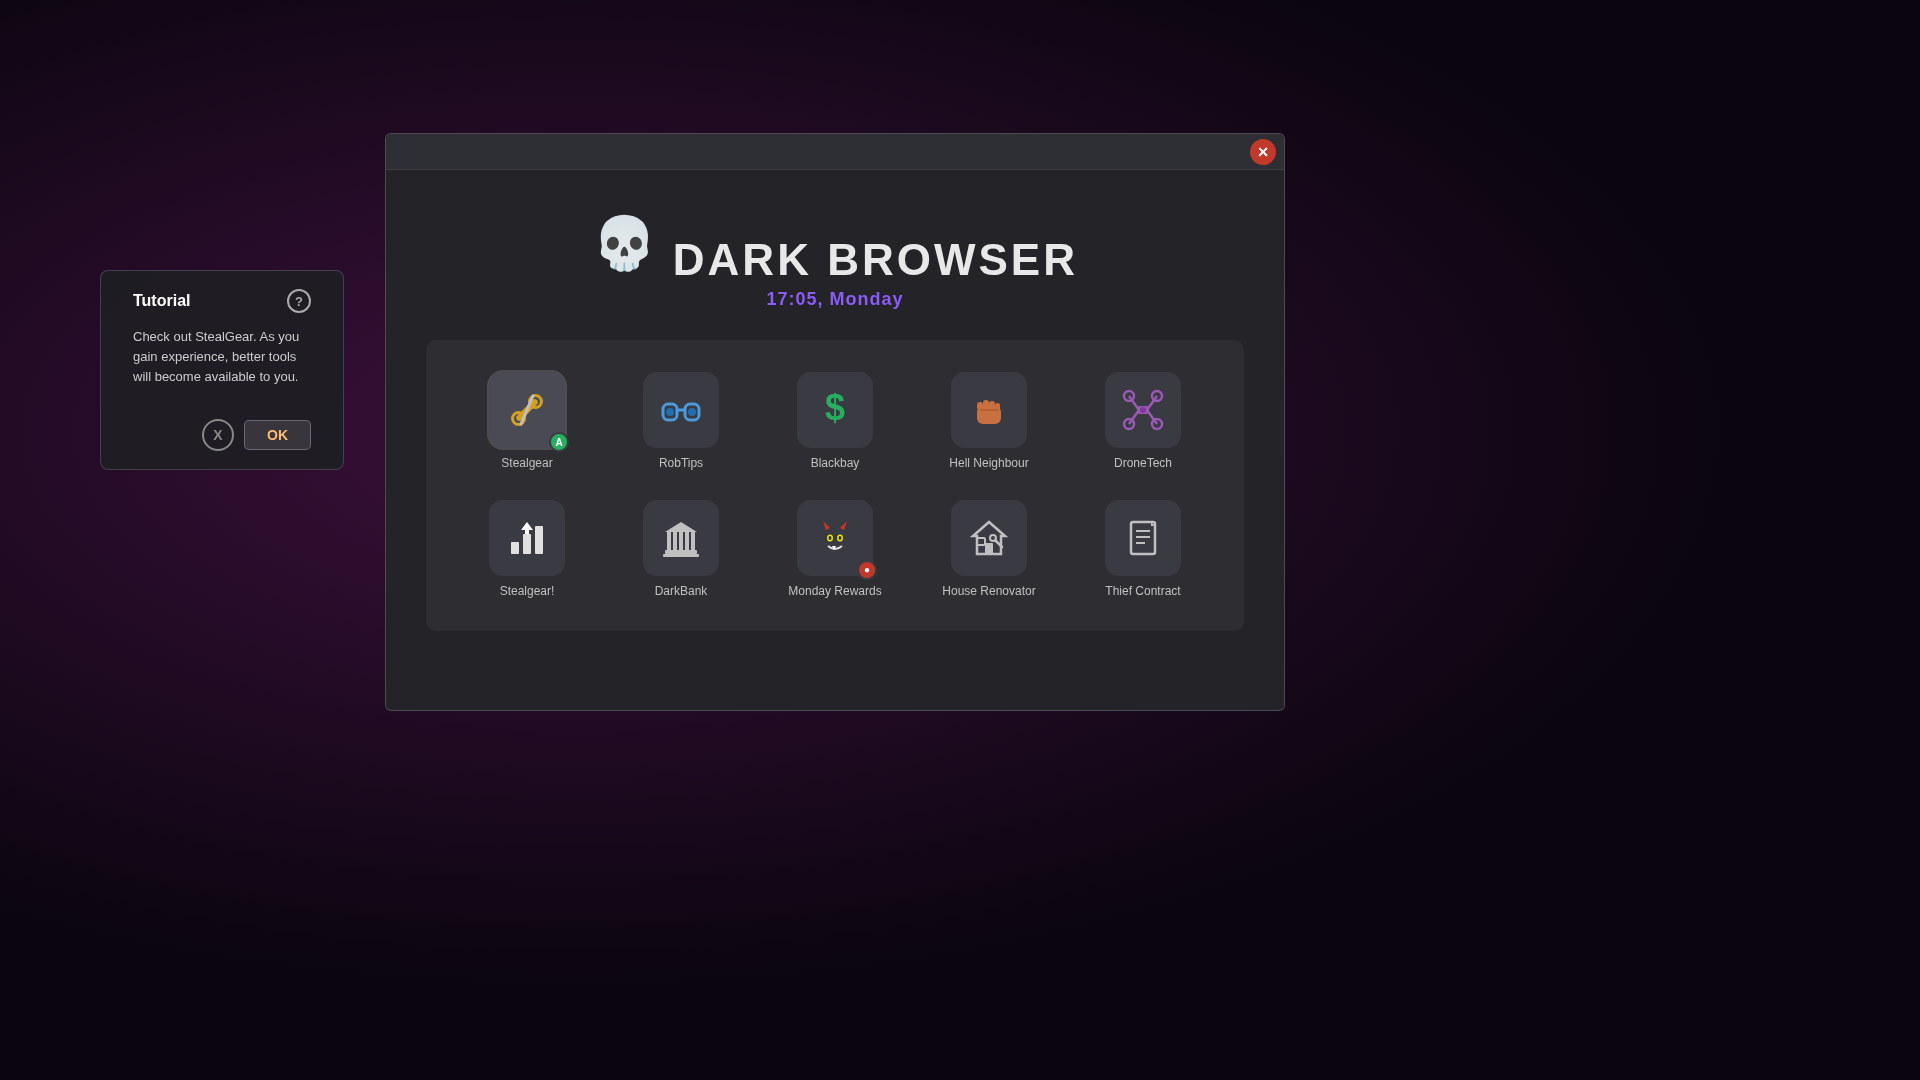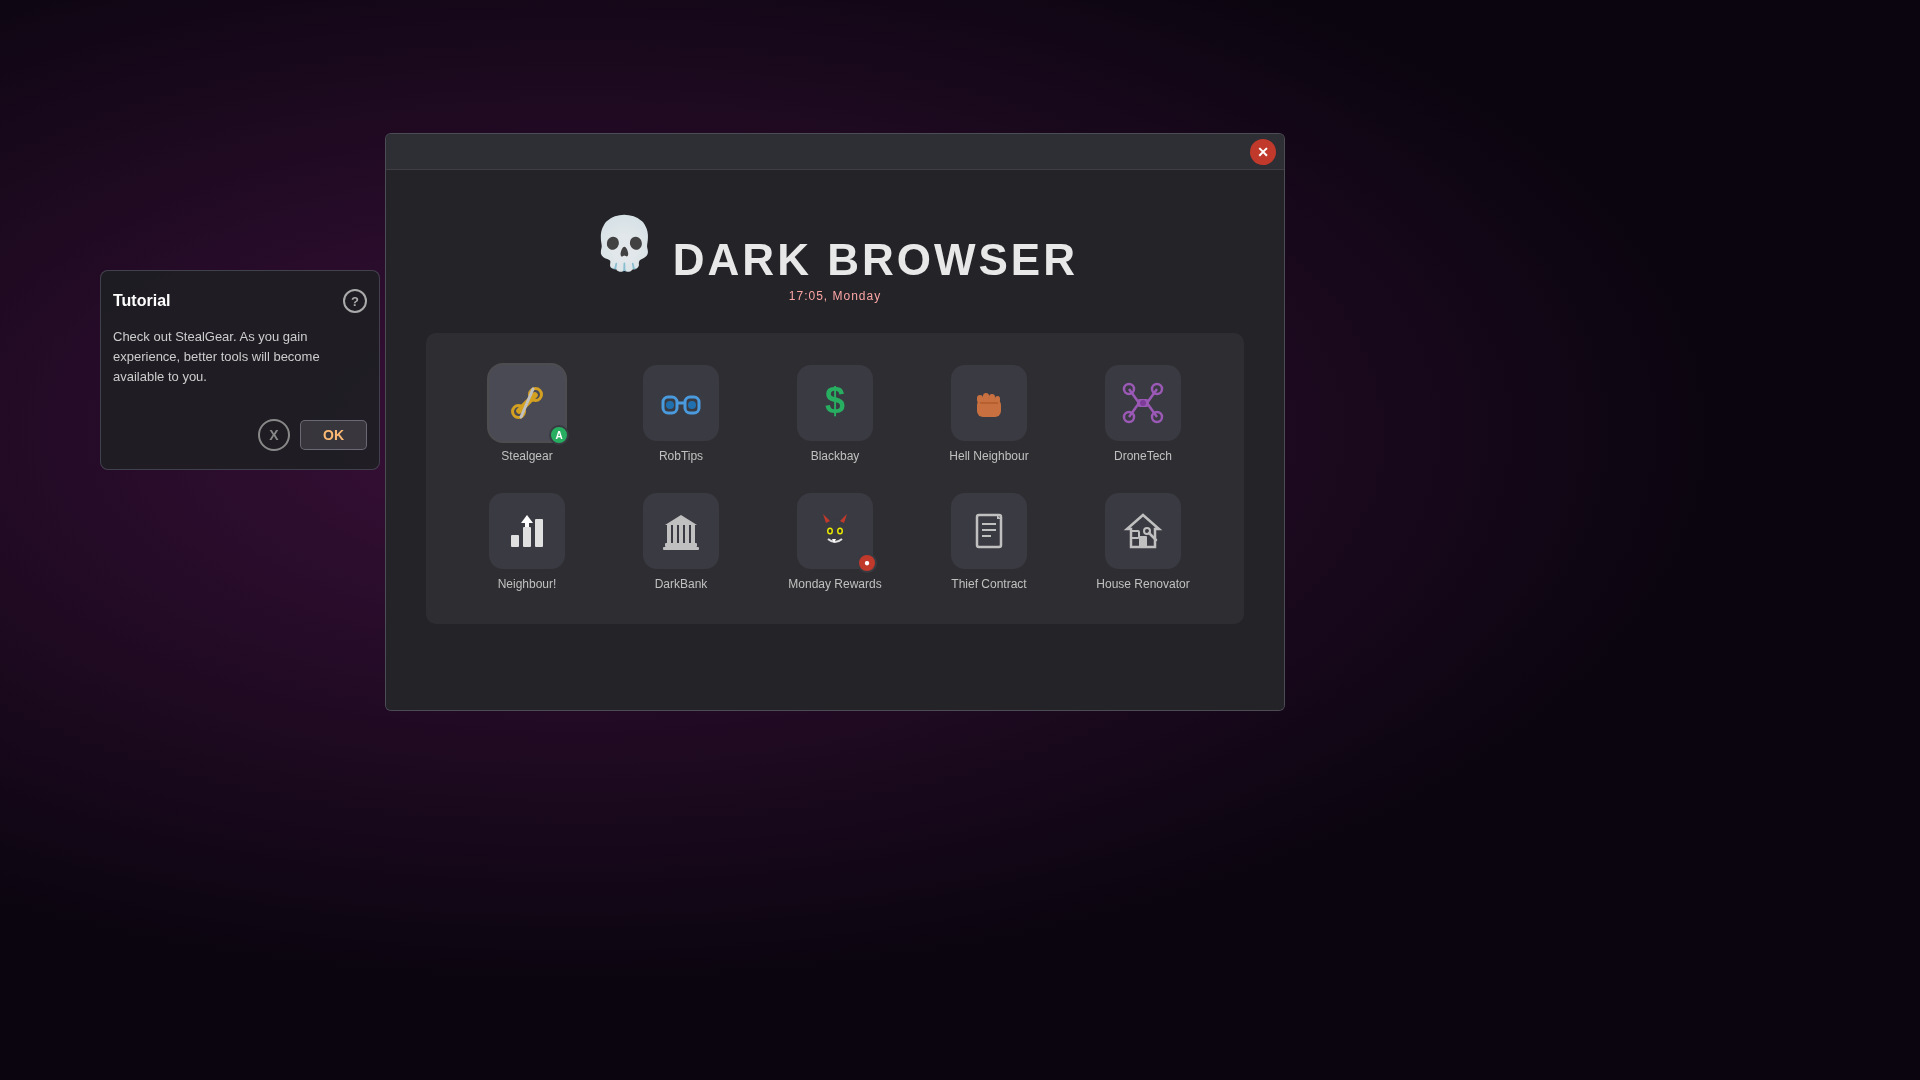--- a/index.html
+++ b/index.html
@@ -18,25 +18,25 @@
       inset: 0;
       background: radial-gradient(ellipse at 30% 40%, rgba(80,20,80,0.6) 0%, rgba(10,5,15,0.95) 60%);
       z-index: 0;
     }
 
     
     .tutorial-panel {
       position: absolute;
       left: 100px;
       top: 270px;
-      width: 280px;
+      width: 244px;
       background: rgba(30,30,35,0.92);
       border: 1px solid rgba(120,120,140,0.4);
       border-radius: 8px;
-      padding: 18px 12px;
+      padding: 18px 32px;
       z-index: 10;
       color: #e0e0e0;
     }
 
     .tutorial-header {
       display: flex;
       justify-content: space-between;
       align-items: center;
       margin-bottom: 14px;
     }
@@ -173,23 +173,24 @@
 
     .browser-title {
       font-size: 44px;
       font-weight: 900;
       color: #e8e8e8;
       letter-spacing: 3px;
       margin-top: 35px;
     }
 
     .browser-time {
-      font-size: 12px;
-      color: #fca5a5;
+      font-size: 18px;
+      color: #8b5cf6;
       letter-spacing: 1px;
+      font-weight: bold;
     }
 
     
     .apps-grid-container {
       background: rgba(255,255,255,0.05);
       border-radius: 10px;
       padding: 24px 30px;
       width: 100%;
     }
 
@@ -369,21 +370,21 @@
           <div class="app-icon-wrapper">
             <svg width="40" height="40" viewBox="0 0 40 40">
 
               <rect x="4" y="24" width="8" height="12" rx="1" fill="#e0e0e0"></rect>
               <rect x="16" y="16" width="8" height="20" rx="1" fill="#e0e0e0"></rect>
               <rect x="28" y="8" width="8" height="28" rx="1" fill="#e0e0e0"></rect>
 
               <polygon points="20,4 26,12 22,12 22,16 18,16 18,12 14,12" fill="white"></polygon>
             </svg>
           </div>
-          <span class="app-label">Neighbour!</span>
+          <span class="app-label">Stealgear!</span>
         </div>
 
         <div class="app-item">
           <div class="app-icon-wrapper">
             <svg width="44" height="44" viewBox="0 0 44 44">
 
               <polygon points="22,6 38,16 6,16" fill="#c0c0c0"></polygon>
               <rect x="8" y="16" width="4" height="18" fill="#c0c0c0"></rect>
               <rect x="14" y="16" width="4" height="18" fill="#c0c0c0"></rect>
               <rect x="20" y="16" width="4" height="18" fill="#c0c0c0"></rect>
@@ -414,47 +415,47 @@
 
               <polygon points="19,30 21,34 23,30" fill="white"></polygon>
             </svg>
             <div class="app-badge red">●</div>
           </div>
           <span class="app-label">Monday Rewards</span>
         </div>
 
         <div class="app-item">
           <div class="app-icon-wrapper">
+            <svg width="44" height="44" viewBox="0 0 44 44">
+
+              <polygon points="22,6 38,20 34,20 34,38 10,38 10,20 6,20" fill="none" stroke="#c0c0c0" stroke-width="2.5"></polygon>
+
+              <rect x="18" y="27" width="8" height="11" rx="1" fill="#c0c0c0"></rect>
+
+              <rect x="10" y="22" width="8" height="7" rx="1" fill="none" stroke="#c0c0c0" stroke-width="2"></rect>
+
+              <line x1="28" y1="24" x2="35" y2="31" stroke="#c0c0c0" stroke-width="2.5" stroke-linecap="round"></line>
+              <circle cx="26" cy="22" r="3" fill="none" stroke="#c0c0c0" stroke-width="2"></circle>
+            </svg>
+          </div>
+          <span class="app-label">House Renovator</span>
+        </div>
+
+        <div class="app-item">
+          <div class="app-icon-wrapper">
             <svg width="40" height="40" viewBox="0 0 40 40">
 
               <rect x="8" y="4" width="24" height="32" rx="2" fill="none" stroke="#c0c0c0" stroke-width="2.5"></rect>
 
               <line x1="13" y1="13" x2="27" y2="13" stroke="#c0c0c0" stroke-width="2"></line>
               <line x1="13" y1="19" x2="27" y2="19" stroke="#c0c0c0" stroke-width="2"></line>
               <line x1="13" y1="25" x2="22" y2="25" stroke="#c0c0c0" stroke-width="2"></line>
 
               <polygon points="28,4 32,8 28,8" fill="#c0c0c0"></polygon>
             </svg>
           </div>
           <span class="app-label">Thief Contract</span>
-        </div>
-
-        <div class="app-item">
-          <div class="app-icon-wrapper">
-            <svg width="44" height="44" viewBox="0 0 44 44">
-
-              <polygon points="22,6 38,20 34,20 34,38 10,38 10,20 6,20" fill="none" stroke="#c0c0c0" stroke-width="2.5"></polygon>
-
-              <rect x="18" y="27" width="8" height="11" rx="1" fill="#c0c0c0"></rect>
-
-              <rect x="10" y="22" width="8" height="7" rx="1" fill="none" stroke="#c0c0c0" stroke-width="2"></rect>
-
-              <line x1="28" y1="24" x2="35" y2="31" stroke="#c0c0c0" stroke-width="2.5" stroke-linecap="round"></line>
-              <circle cx="26" cy="22" r="3" fill="none" stroke="#c0c0c0" stroke-width="2"></circle>
-            </svg>
-          </div>
-          <span class="app-label">House Renovator</span>
         </div>
 
       </div>
     </div>
   </div>
 </div>
 
 </body></html>

